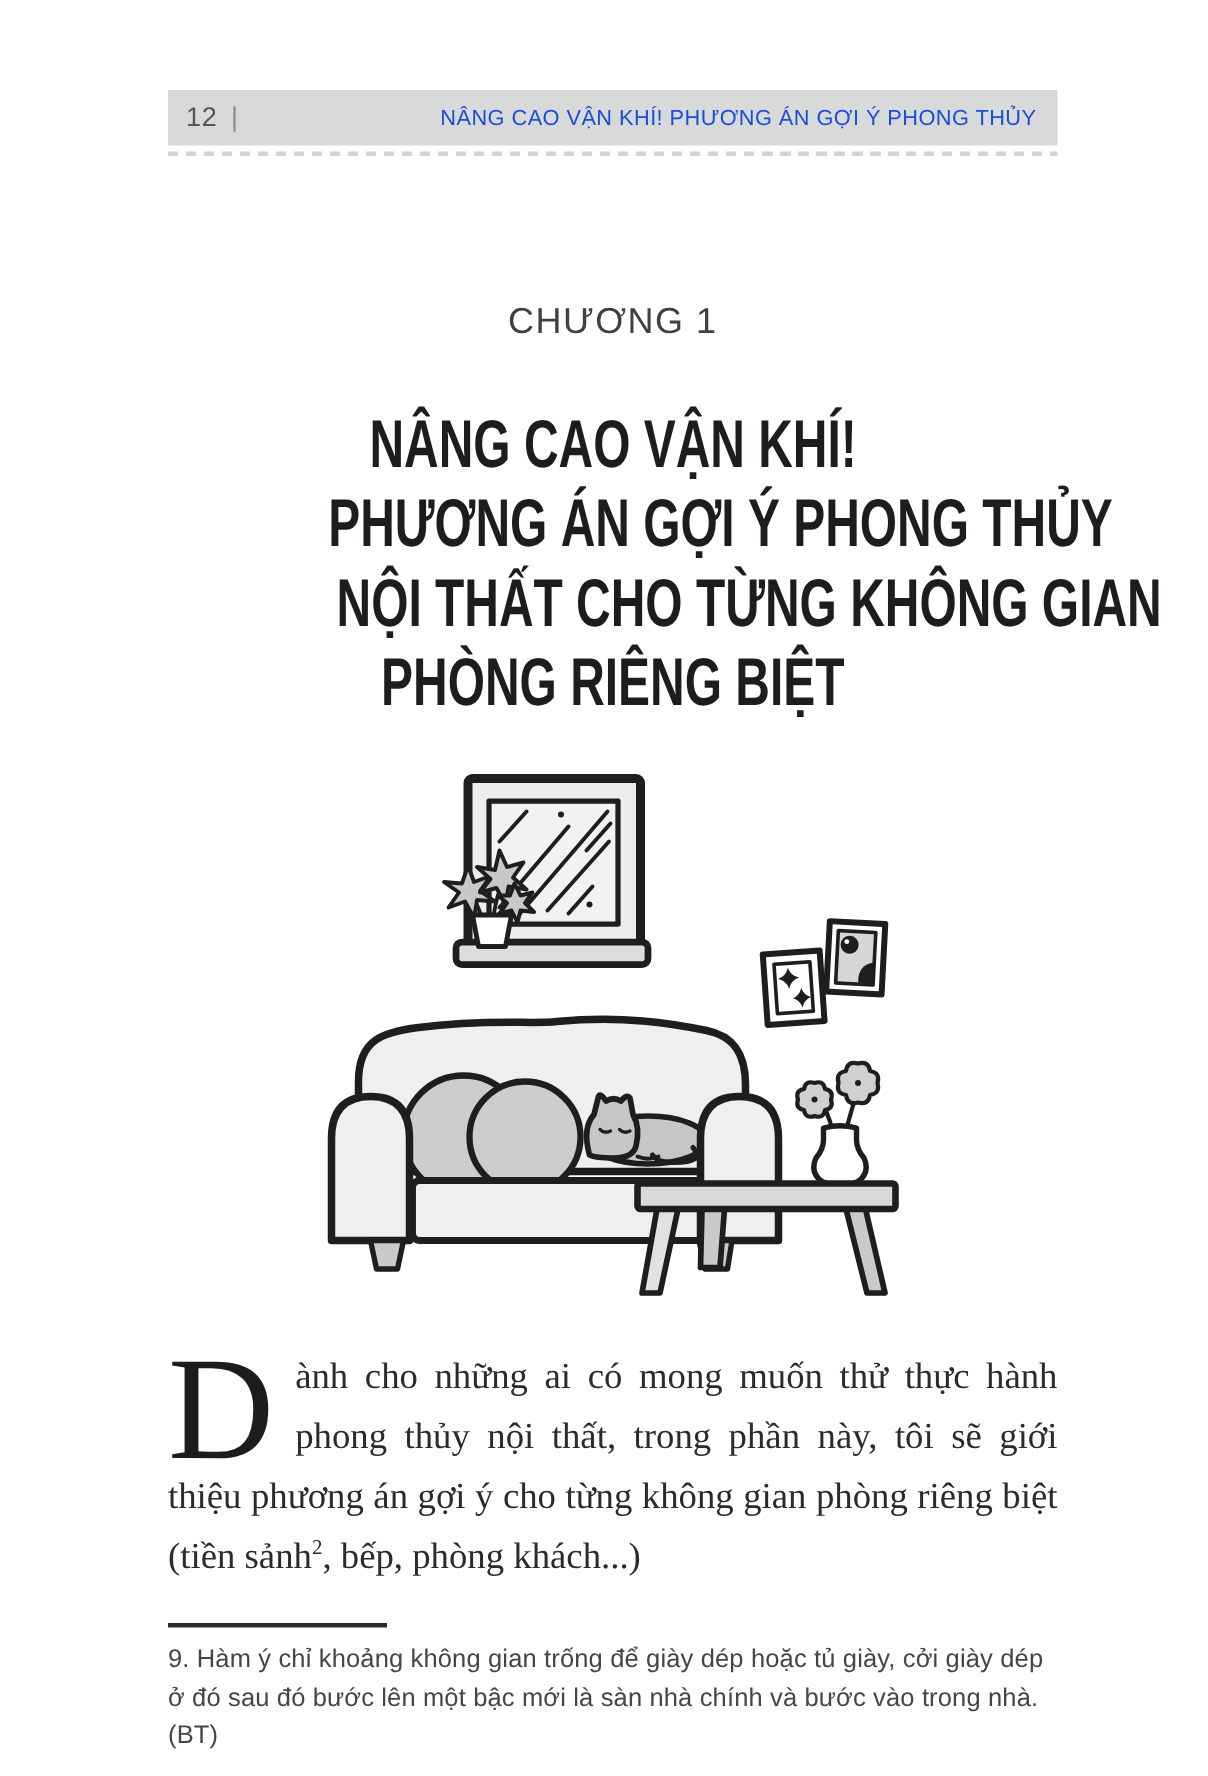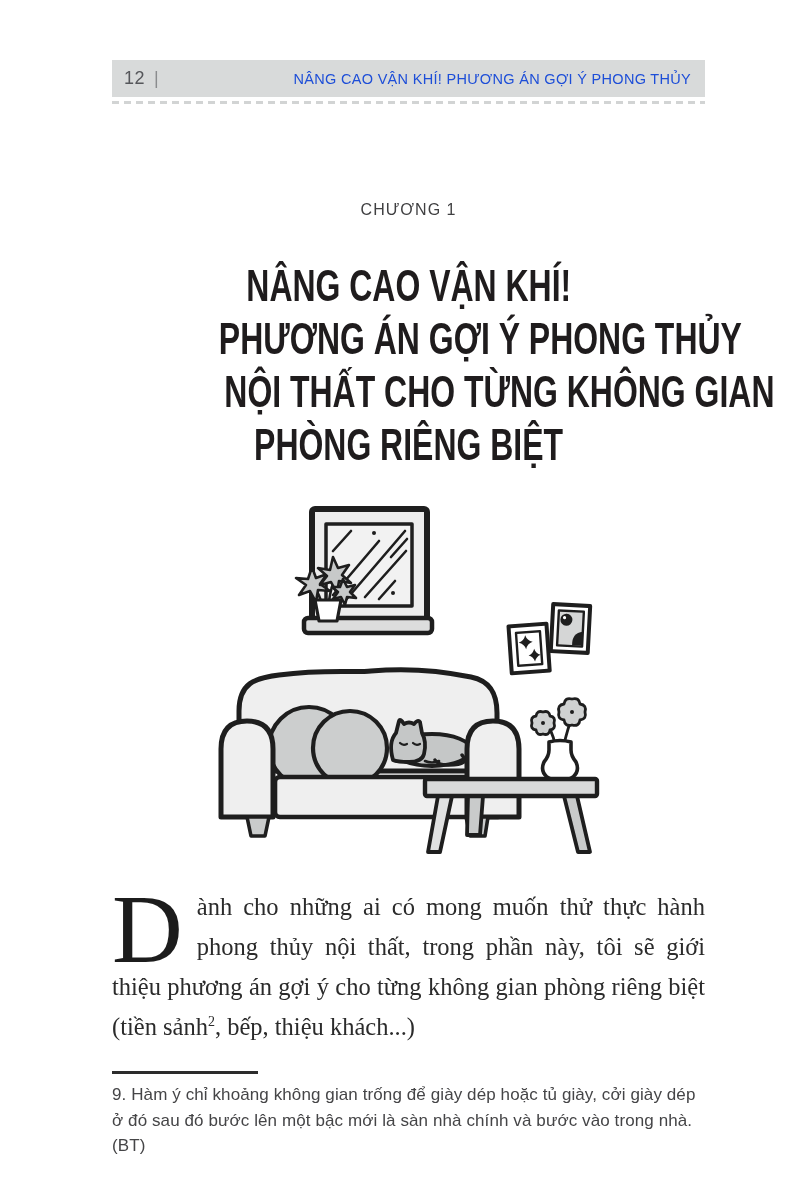--- a/index.html
+++ b/index.html
@@ -28,21 +28,21 @@
   .running-title { font-size: 14.5px; color: #1d4ed8; letter-spacing: 0.3px; }
   .header-dashes {
     margin-top: 4px; height: 3px;
     background: repeating-linear-gradient(90deg, #d2d4d4 0 7px, transparent 7px 12px);
   }
 
   
   .chapter-label {
     margin-top: 97px;
     text-align: center;
-    font-size: 16px;
+    font-size: 24px;
     color: #404042;
     letter-spacing: 1px;
   }
   .chapter-title { margin-top: 40px; text-align: center; }
   .chapter-title .t-line {
     display: block;
     height: 53px; line-height: 53px;
     font-size: 45px; font-weight: bold;
     color: #1f1c1d;
     white-space: nowrap;
@@ -197,18 +197,18 @@
 
       <g>
         <path d="M229,297 L243,297 L231,353 L219,353 Z" fill="#e0e1e1" stroke="#1e1e1e" stroke-width="3.8"></path>
         <path d="M259,297 L274,297 L271,336 L258,336 Z" fill="#c9cbcb" stroke="#1e1e1e" stroke-width="3.8"></path>
         <path d="M355,297 L368,297 L381,353 L369,353 Z" fill="#c9cbcb" stroke="#1e1e1e" stroke-width="3.8"></path>
         <rect x="216" y="280" width="172" height="17" rx="2" fill="#d8d9d9" stroke="#1e1e1e" stroke-width="4.4"></rect>
       </g>
     </svg>
   </div>
 
-  <p class="body-text"><span class="dropcap">D</span><span>ành cho những ai có mong muốn thử thực hành phong thủy nội thất, trong phần này, tôi sẽ giới thiệu phương án gợi ý cho từng không gian phòng riêng biệt (tiền sảnh</span><sup class="fn-ref">2</sup><span>, bếp, thiệu khách...)</span></p>
+  <p class="body-text"><span class="dropcap">D</span><span>ành cho những ai có mong muốn thử thực hành phong thủy nội thất, trong phần này, tôi sẽ giới thiệu phương án gợi ý cho từng không gian phòng riêng biệt (tiền sảnh</span><sup class="fn-ref">2</sup><span>, bếp, phòng khách...)</span></p>
 
   <div class="footnote-rule"></div>
   <div class="footnote-text">9. Hàm ý chỉ khoảng không gian trống để giày dép hoặc tủ giày, cởi giày dép ở đó sau đó bước lên một bậc mới là sàn nhà chính và bước vào trong nhà. (BT)</div>
 
 </div>
 
 </body></html>

